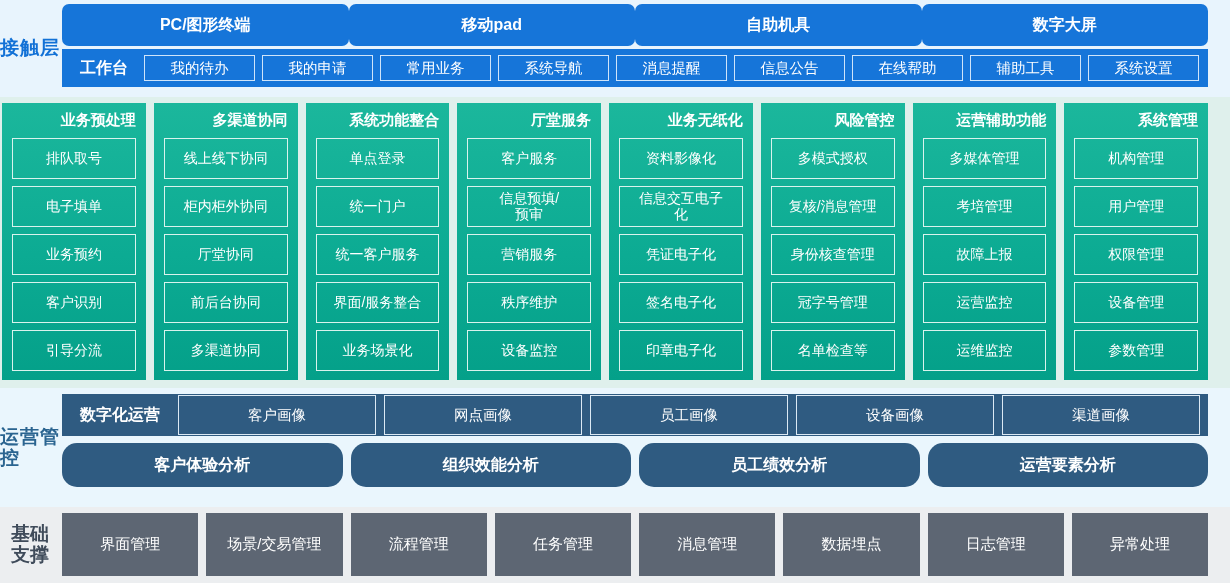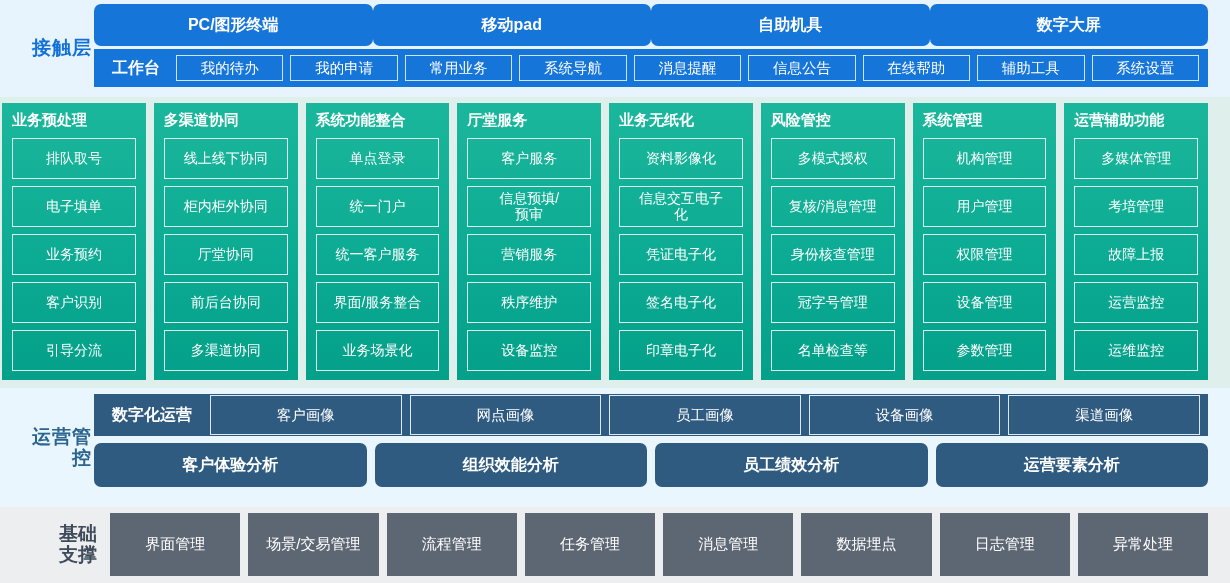--- a/index.html
+++ b/index.html
@@ -9,21 +9,21 @@
     font-family: "Liberation Sans", "DejaVu Sans", sans-serif;
     overflow: hidden;
   }
   #root { width: 1230px; height: 583px; display: flex; flex-direction: column; }
 
   
   .layer { display: flex; align-items: stretch; width: 1230px; }
   .layer-label {
     width: 60px; flex: 0 0 60px;
     display: flex; align-items: center; justify-content: center;
-    font-weight: bold; line-height: 1.12; text-align: right; margin-left: 32px;
+    font-weight: bold; line-height: 1.12; text-align: left;
   }
   .layer-body { flex: 1 1 auto; display: flex; flex-direction: column; }
 
   
   .l1 { height: 97px; background: #e8f4fd; padding: 4px 0 6px 0; }
   .l1 .layer-label { color: #1271d6; font-size: 19px; letter-spacing: 1px; }
   .l1-top { display: flex; gap: 0; padding: 0 22px 0 2px; height: 42px; }
   .l1-top .chip {
     flex: 1 1 0; background: #1675d9; border-radius: 7px;
     display: flex; align-items: center; justify-content: center;
@@ -48,21 +48,21 @@
   .l2 .layer-label { color: #0a9d86; font-size: 19px; letter-spacing: 1px; }
   .l2-cols { display: flex; gap: 8px; padding: 0 22px 0 2px; height: 100%; }
   .col {
     flex: 1 1 0;
     background: linear-gradient(180deg, #1bb79c 0%, #0cab93 55%, #04a089 100%);
     padding: 8px 10px 9px 10px;
     display: flex; flex-direction: column;
   }
   .col-title {
     color: #ffffff; font-size: 15px; font-weight: bold;
-    text-align: left; margin-bottom: 8px; white-space: nowrap;
+    text-align: right; margin-bottom: 8px; white-space: nowrap;
   }
   .col-items { flex: 1 1 auto; display: flex; flex-direction: column; gap: 7px; }
   .col-item {
     flex: 1 1 0; border: 1px solid #d9f3ed;
     display: flex; align-items: center; justify-content: center;
     color: #ffffff; font-size: 14px; text-align: center; line-height: 1.12;
     white-space: pre-line; padding: 0 16px;
   }
 
   
@@ -79,27 +79,27 @@
   .l3-row1 .pill {
     flex: 1 1 0; height: 40px; border: 1px solid #dbe9f4;
     display: flex; align-items: center; justify-content: center;
     color: #fff; font-size: 14.5px; white-space: nowrap;
   }
   .l3-row2 {
     margin: 7px 22px 0 2px; height: 44px;
     display: flex; gap: 8px;
   }
   .l3-row2 .chip {
-    flex: 1 1 0; background: #2f5b81; border-radius: 7px;
+    flex: 1 1 0; background: #2f5b81; border-radius: 15px;
     display: flex; align-items: center; justify-content: center;
     color: #fff; font-size: 16px; font-weight: bold; white-space: nowrap;
   }
 
   
-  .l4 { height: 76px; background: #eceef0; padding: 6px 0 7px 16px; }
+  .l4 { height: 76px; background: #eceef0; padding: 6px 0 7px 0; }
   .l4 .layer-label { color: #3f4b5a; font-size: 19px; line-height: 1.1; }
   .l4-row { display: flex; gap: 8px; padding: 0 22px 0 2px; height: 100%; }
   .l4-row .chip {
     flex: 1 1 0; background: #5d6673;
     display: flex; align-items: center; justify-content: center;
     color: #ffffff; font-size: 15px; white-space: nowrap;
   }
 </style>
 </head>
 <body>
@@ -195,38 +195,38 @@
           <div class="col-items">
             <div class="col-item">多模式授权</div>
             <div class="col-item">复核/消息管理</div>
             <div class="col-item">身份核查管理</div>
             <div class="col-item">冠字号管理</div>
             <div class="col-item">名单检查等</div>
           </div>
         </div>
 
         <div class="col">
+          <div class="col-title">运营辅助功能</div>
+          <div class="col-items">
+            <div class="col-item">多媒体管理</div>
+            <div class="col-item">考培管理</div>
+            <div class="col-item">故障上报</div>
+            <div class="col-item">运营监控</div>
+            <div class="col-item">运维监控</div>
+          </div>
+        </div>
+
+        <div class="col">
           <div class="col-title">系统管理</div>
           <div class="col-items">
             <div class="col-item">机构管理</div>
             <div class="col-item">用户管理</div>
             <div class="col-item">权限管理</div>
             <div class="col-item">设备管理</div>
             <div class="col-item">参数管理</div>
-          </div>
-        </div>
-
-        <div class="col">
-          <div class="col-title">运营辅助功能</div>
-          <div class="col-items">
-            <div class="col-item">多媒体管理</div>
-            <div class="col-item">考培管理</div>
-            <div class="col-item">故障上报</div>
-            <div class="col-item">运营监控</div>
-            <div class="col-item">运维监控</div>
           </div>
         </div>
 
       </div>
     </div>
   </section>
 
   <section class="layer l3">
     <div class="layer-label">运营管控</div>
     <div class="layer-body">

